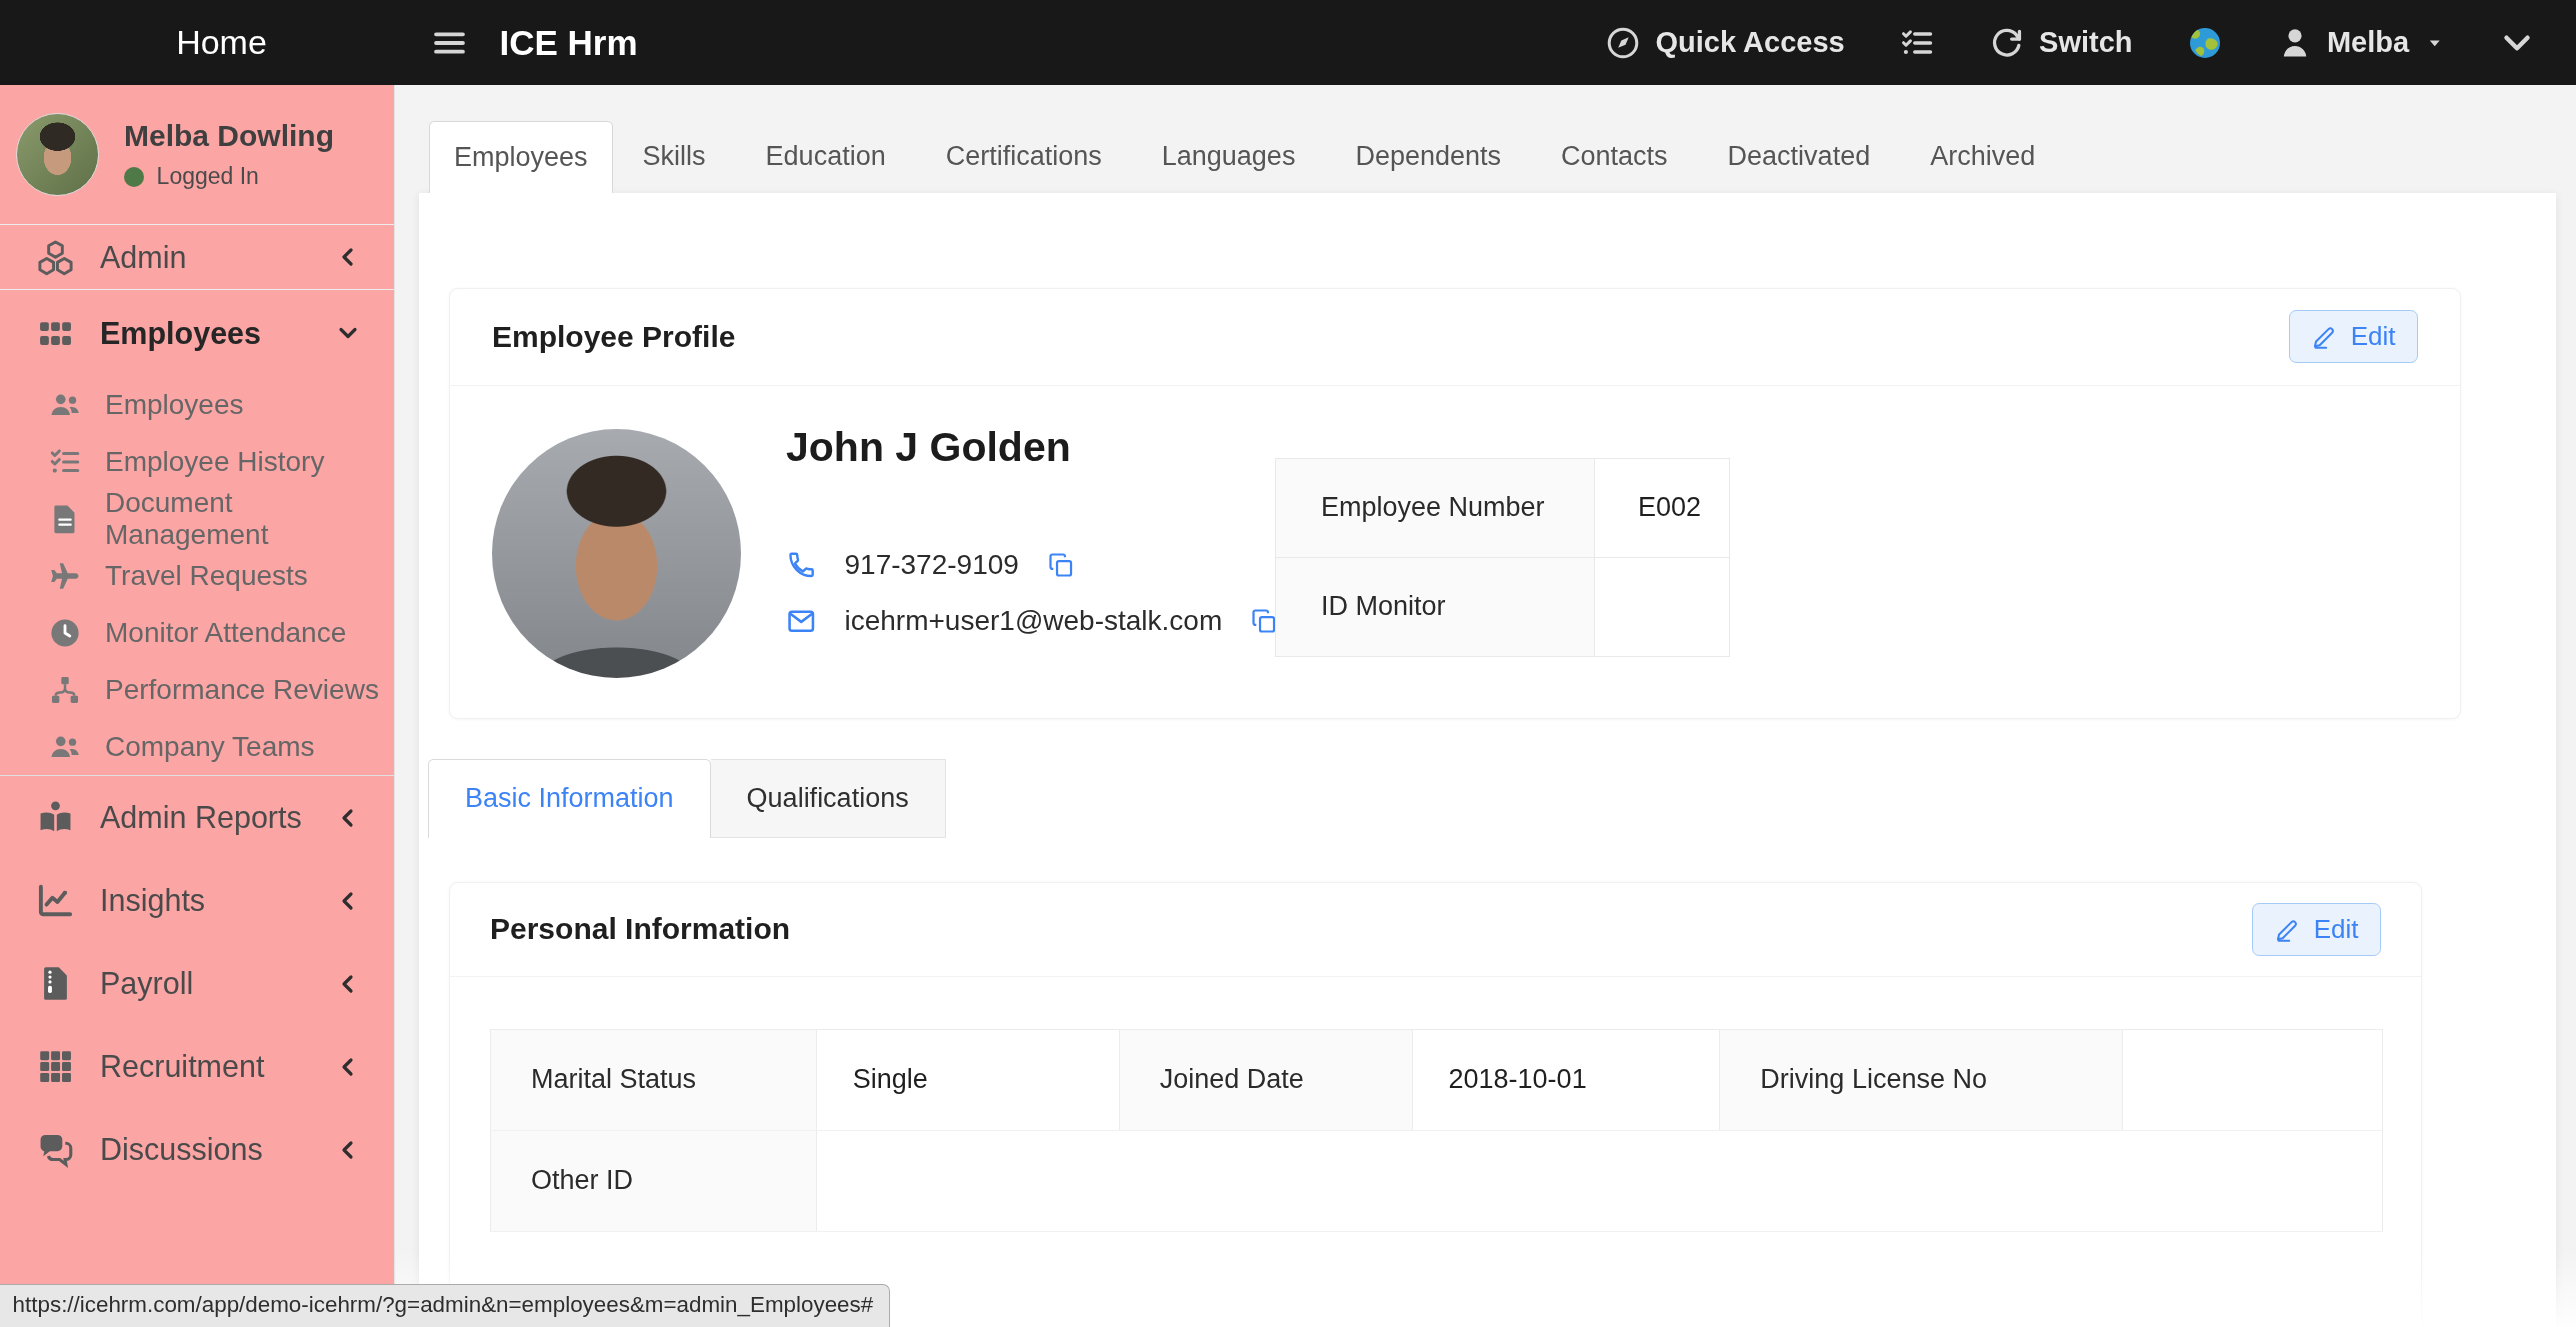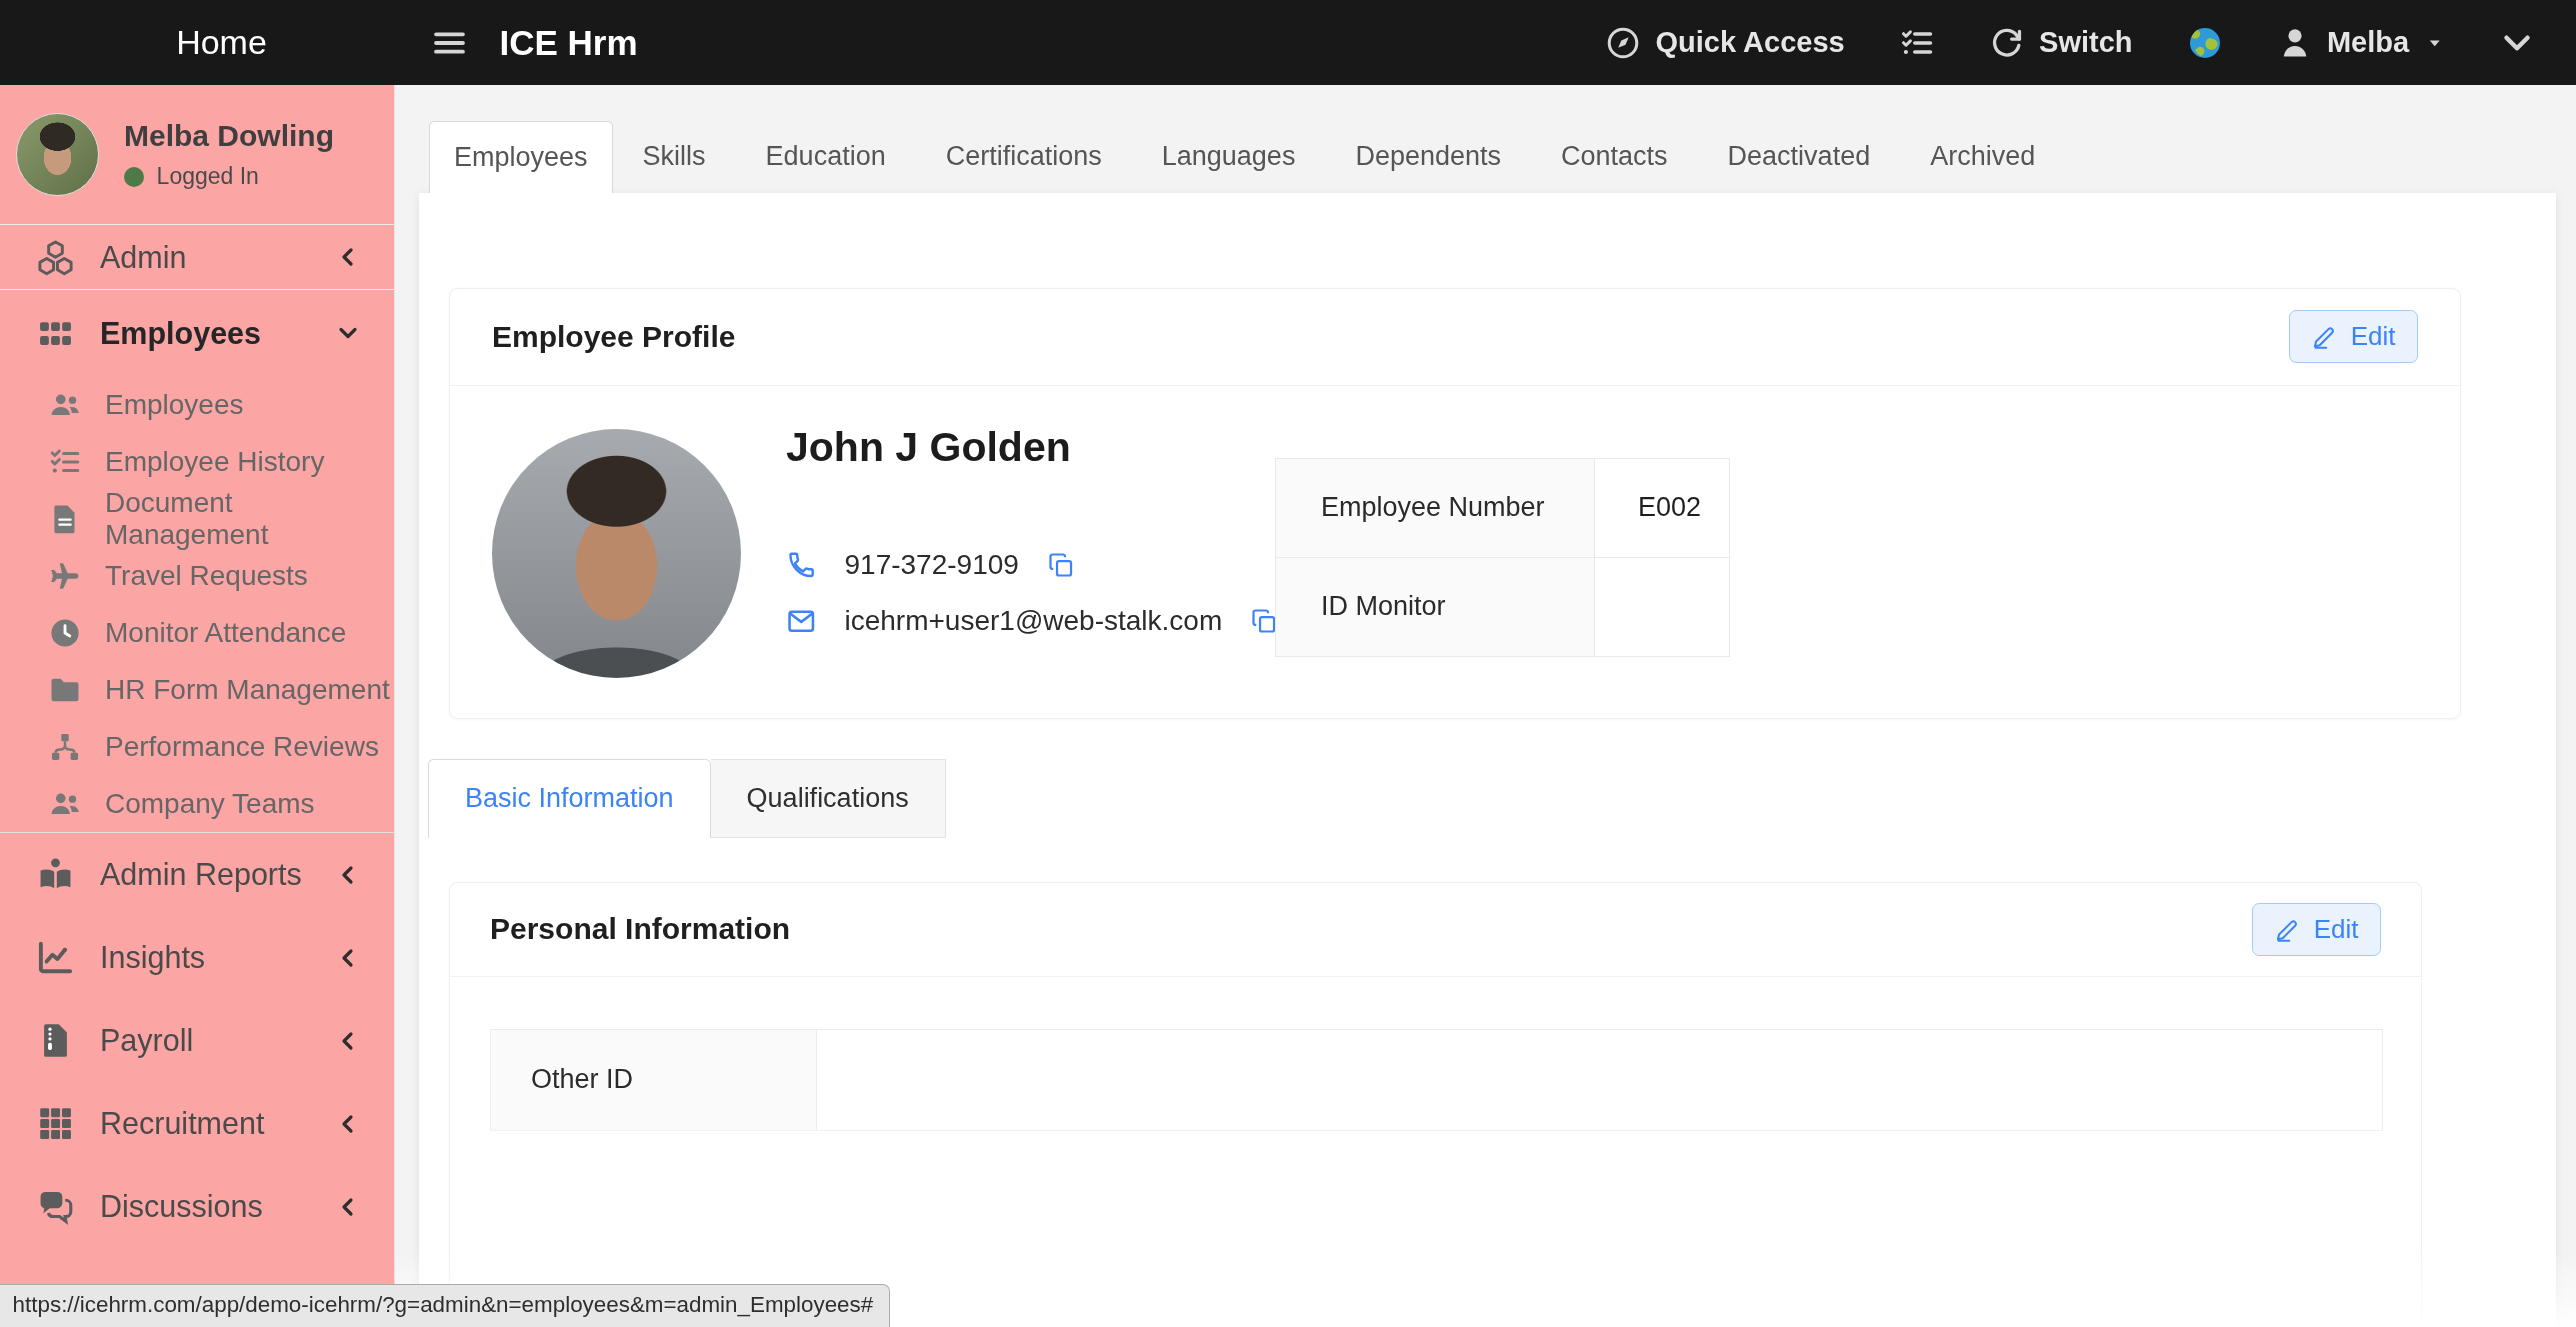--- a/index.html
+++ b/index.html
@@ -292,28 +292,20 @@
         <span class="nlabel">Travel Requests</span>
       </div>
       <div class="nav-item lv2">
         <span class="nicon">
           <svg class="i" viewBox="0 0 24 24">
               <circle cx="12" cy="12" r="9.6" fill="currentColor"></circle>
               <path d="M12 6.8V12l3.4 2.1" stroke="#fff" stroke-width="2" fill="none" stroke-linecap="round" stroke-linejoin="round"></path>
             </svg>
         </span>
         <span class="nlabel">Monitor Attendance</span>
-      </div>
-      <div class="nav-item lv2">
-        <span class="nicon">
-          <svg class="i" viewBox="0 0 24 24">
-              <path d="M2.5 5.5A1.5 1.5 0 0 1 4 4h5l2.2 2.6h8.8A1.5 1.5 0 0 1 21.5 8v10.5A1.5 1.5 0 0 1 20 20H4a1.5 1.5 0 0 1-1.5-1.5z" fill="currentColor"></path>
-            </svg>
-        </span>
-        <span class="nlabel">HR Form Management</span>
       </div>
       <div class="nav-item lv2">
         <span class="nicon">
           <svg class="i" viewBox="0 0 24 24">
               <rect x="9.4" y="2.8" width="5.2" height="5.2" rx="1" fill="currentColor"></rect>
               <rect x="2.8" y="16" width="5.2" height="5.2" rx="1" fill="currentColor"></rect>
               <rect x="16" y="16" width="5.2" height="5.2" rx="1" fill="currentColor"></rect>
               <path d="M12 8v2.6c0 2-1.4 3.2-3.4 3.2-2 0-3.2 1-3.2 2.2M12 10.6c0 2 1.4 3.2 3.4 3.2 2 0 3.2 1 3.2 2.2" fill="none" stroke="currentColor" stroke-width="1.7"></path>
             </svg>
         </span>
@@ -518,20 +510,28 @@
         <colgroup>
           <col style="width:326px">
             <col style="width:303px">
             <col style="width:293px">
           <col style="width:308px">
             <col style="width:403px">
             <col style="width:260px">
         </colgroup>
         <tbody>
           <tr>
+            <td class="lab">Marital Status</td>
+            <td class="val">Single</td>
+            <td class="lab">Joined Date</td>
+            <td class="val">2018-10-01</td>
+            <td class="lab">Driving License No</td>
+            <td class="val"></td>
+          </tr>
+          <tr>
             <td class="lab">Other ID</td>
             <td class="val" colspan="5"></td>
           </tr>
         </tbody>
       </table>
     </section>
   </div>
 </div>
 
 <div class="fade"></div>

